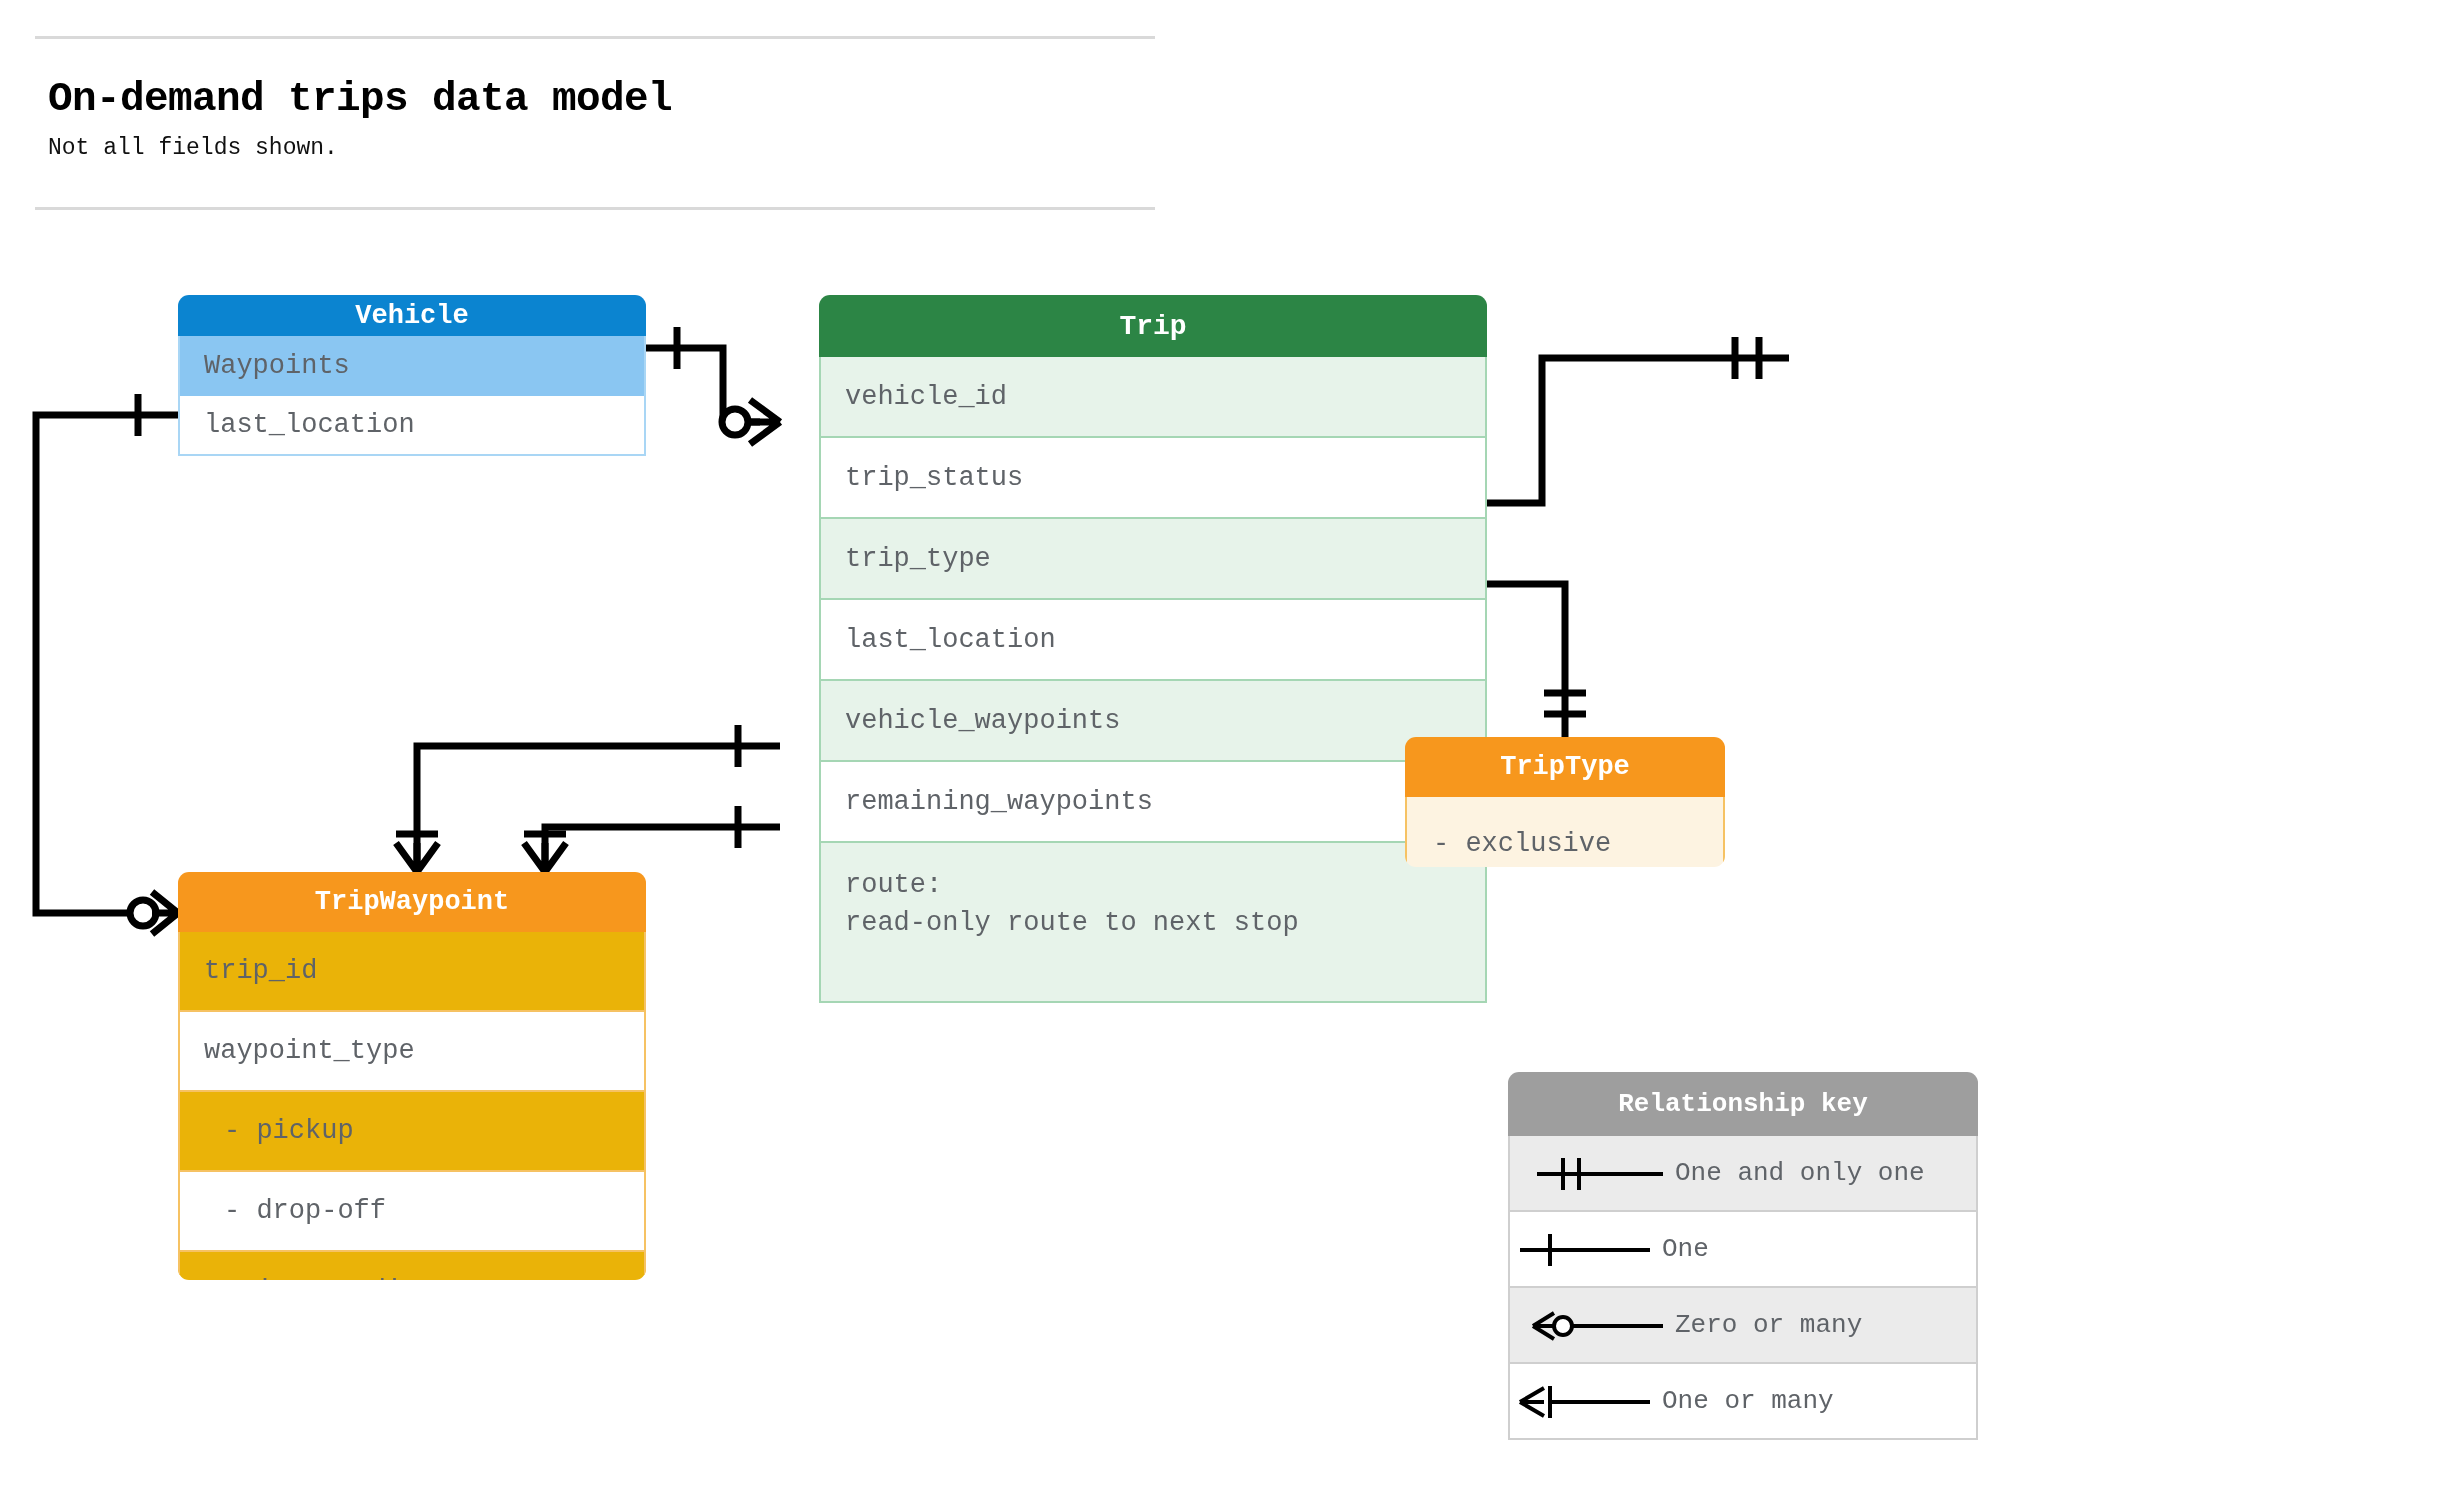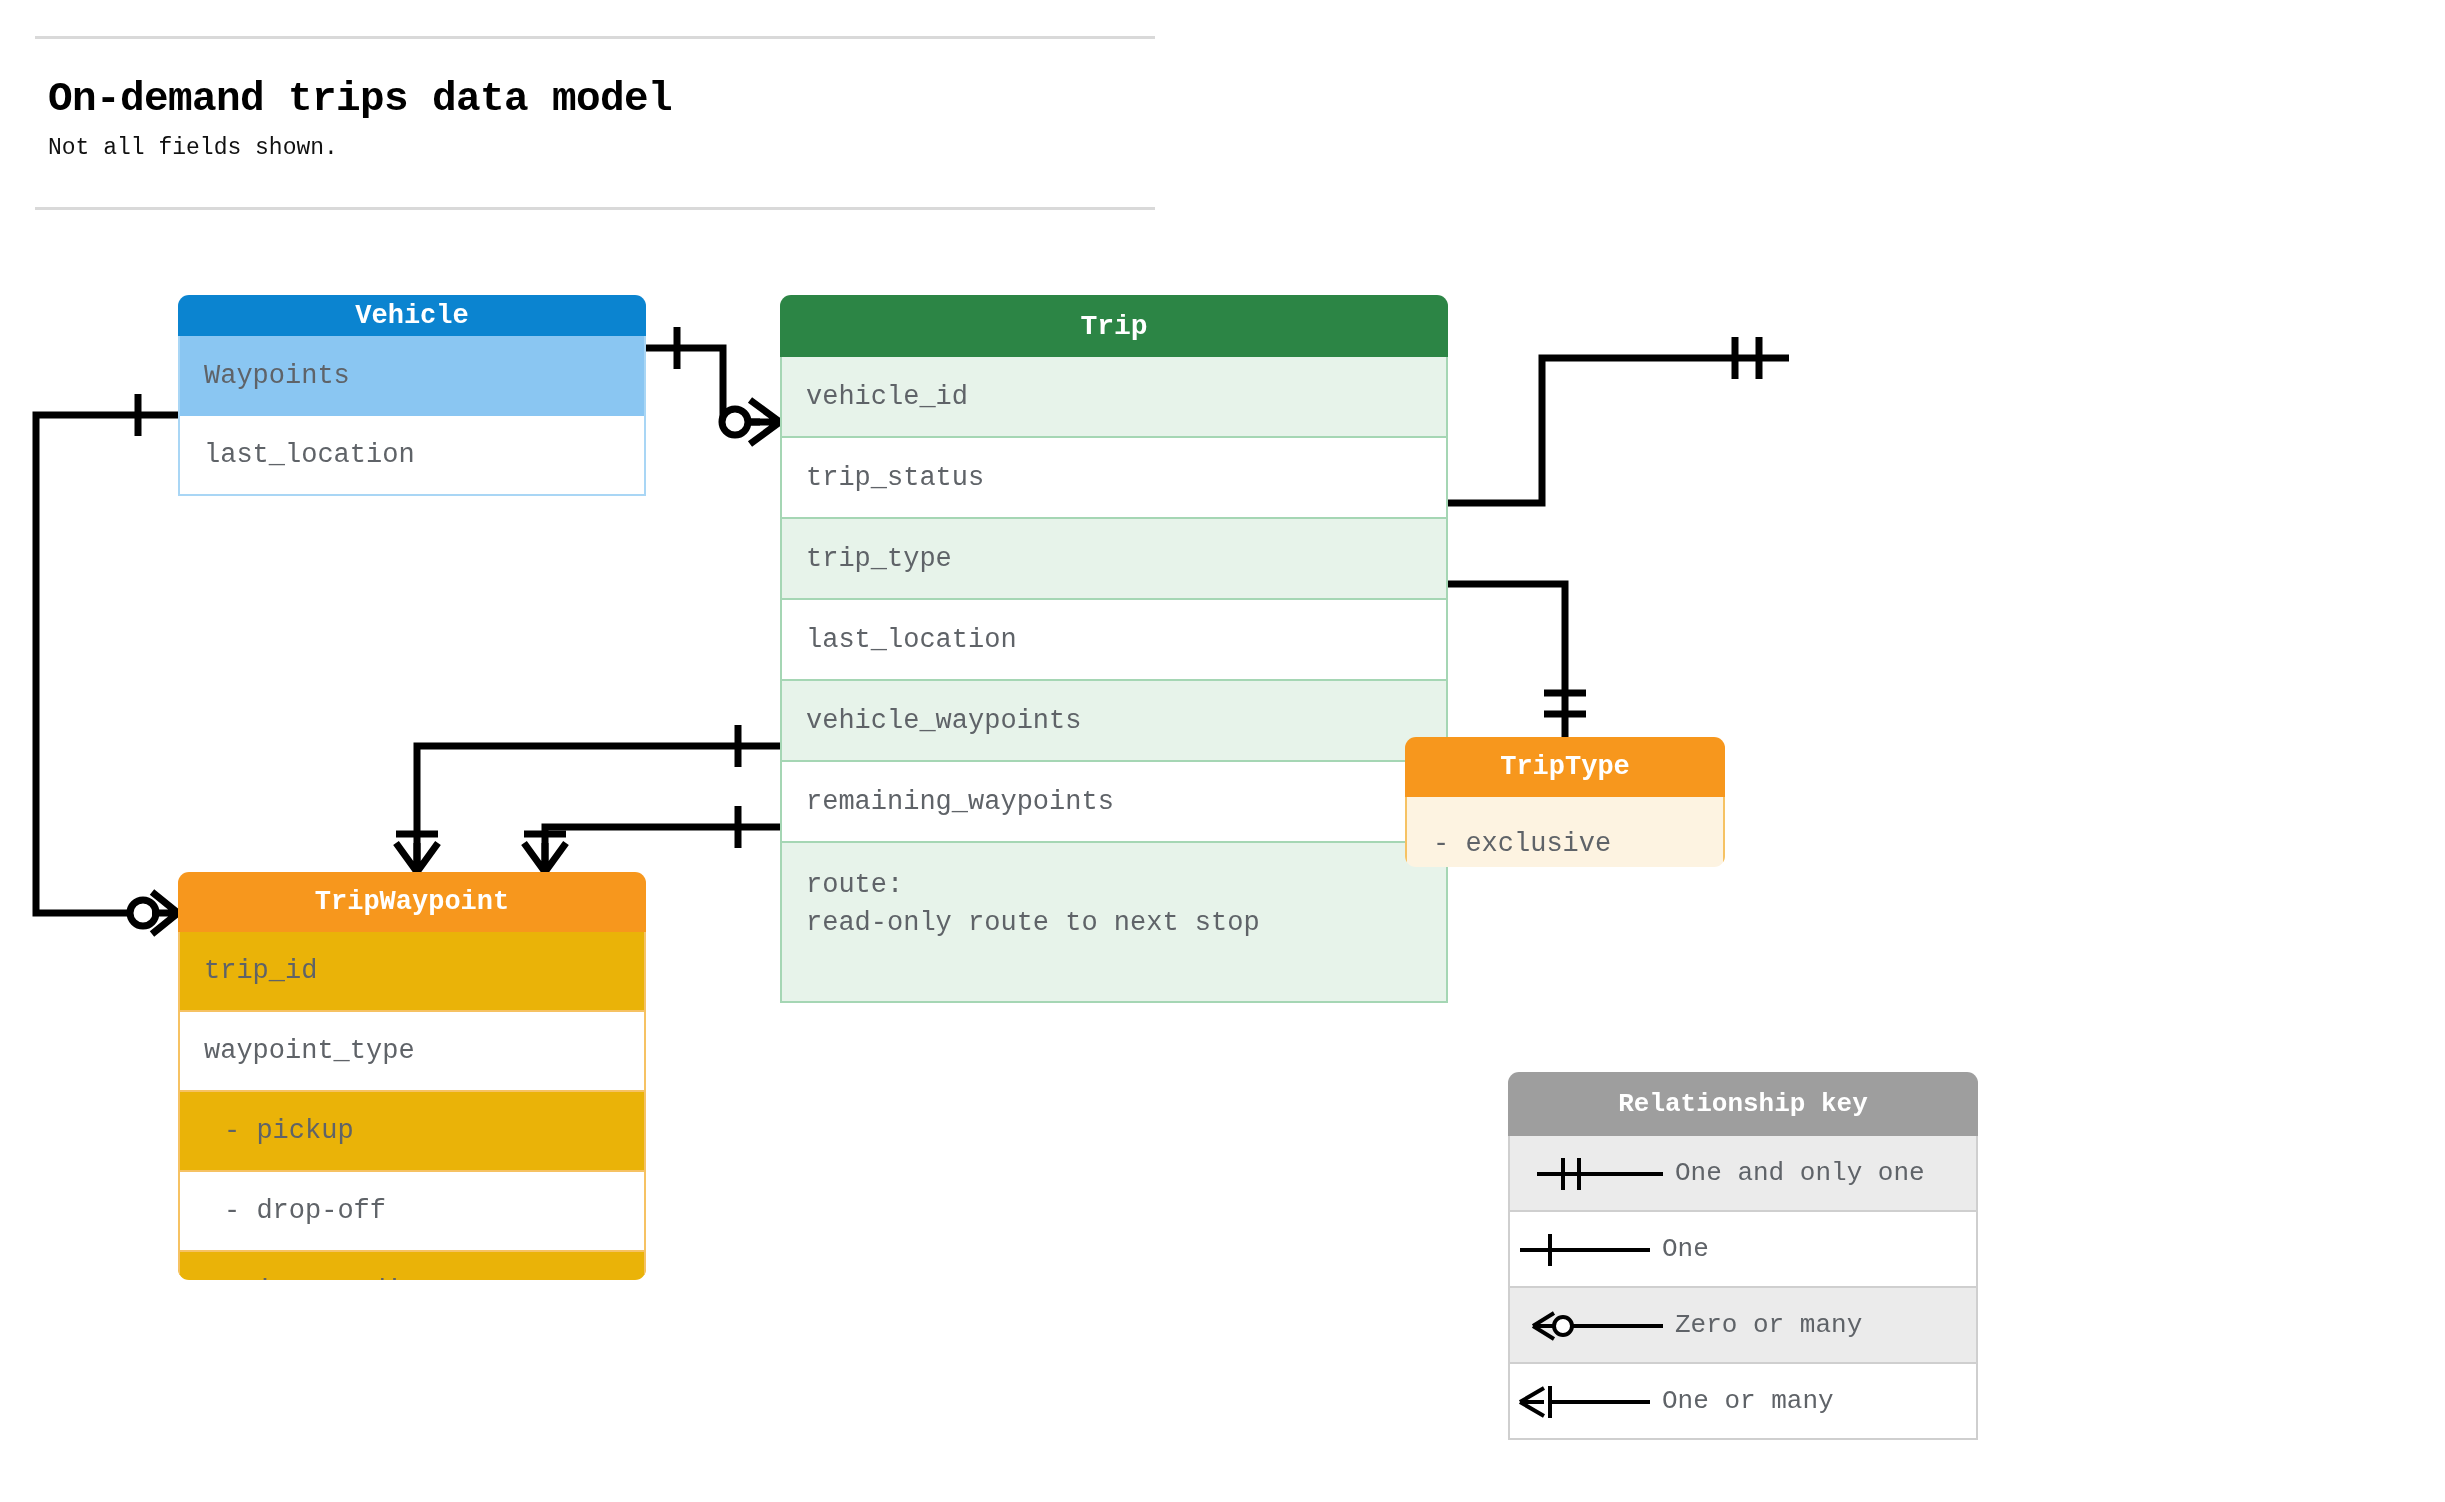--- a/index.html
+++ b/index.html
@@ -71,26 +71,26 @@
     display: flex;
     align-items: center;
     font-size: 27px;
     color: #5f6368;
     padding-left: 24px;
   }
 
   
   #vehicle { left: 178px; top: 295px; width: 468px; height: 243px; }
   #vehicle .hdr { height: 41px; background: #0b84d0; font-size: 27px; }
-  #vehicle .row { height: 80px; border-left: 2px solid #a9d6f5; border-right: 2px solid #a9d6f5; }
+  #vehicle .row { height: 60px; border-left: 2px solid #a9d6f5; border-right: 2px solid #a9d6f5; }
   #vehicle .row.alt { background: #8ac6f2; }
   #vehicle .row.plain { background: #ffffff; border-bottom: 2px solid #a9d6f5; }
 
   
-  #trip { left: 780px; top: 295px; width: 668px; height: 733px; }
+  #trip { left: 819px; top: 295px; width: 668px; height: 733px; }
   #trip .hdr { height: 62px; background: #2c8545; font-size: 28px; }
   #trip .row {
     height: 81px;
     border-left: 2px solid #a5d6b4;
     border-right: 2px solid #a5d6b4;
     border-bottom: 2px solid #a5d6b4;
     background: #ffffff;
   }
   #trip .row.alt { background: #e7f3ea; }
   #trip .row.tall {

